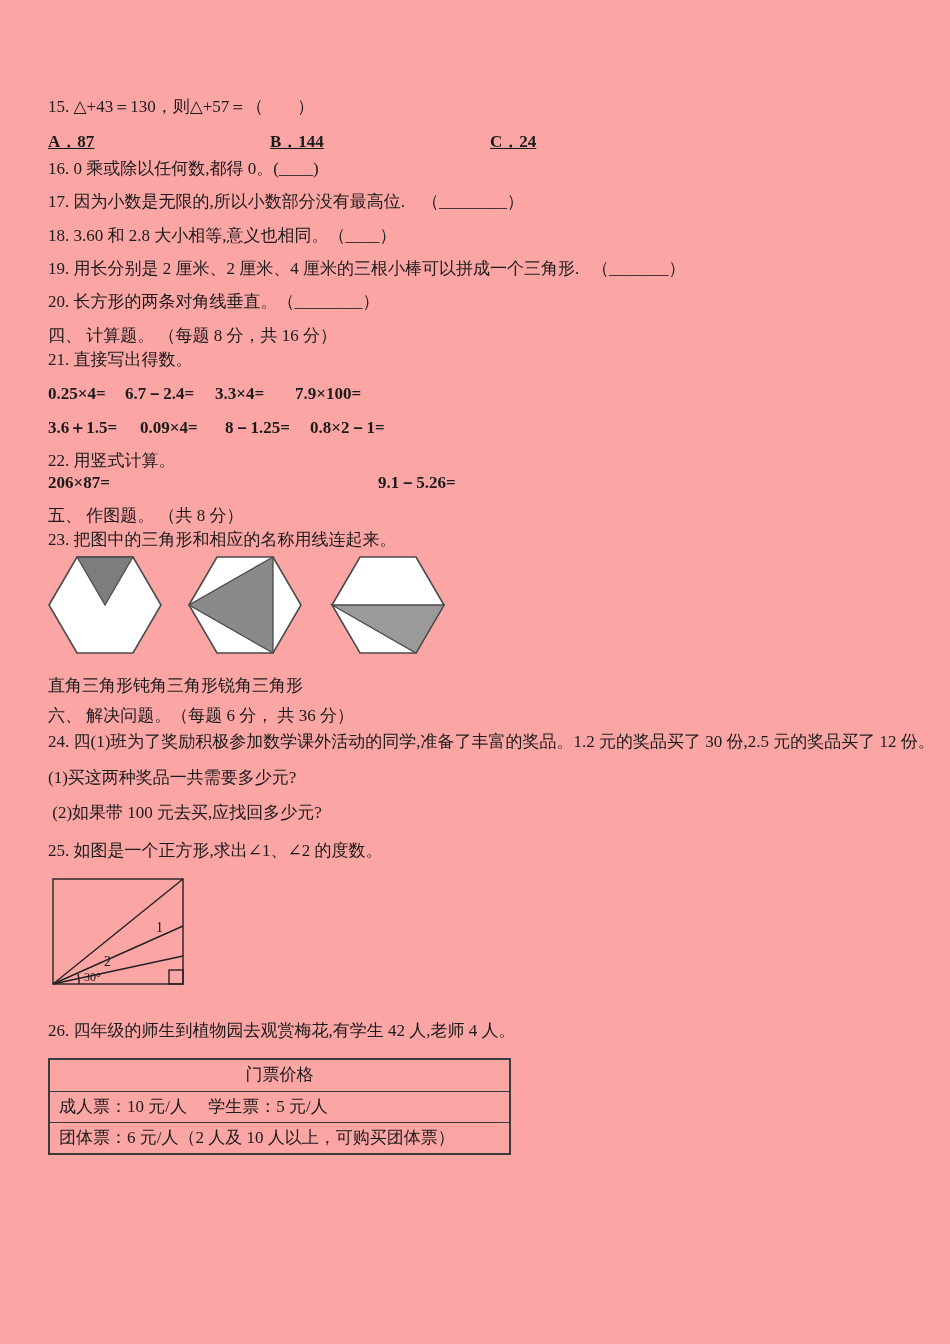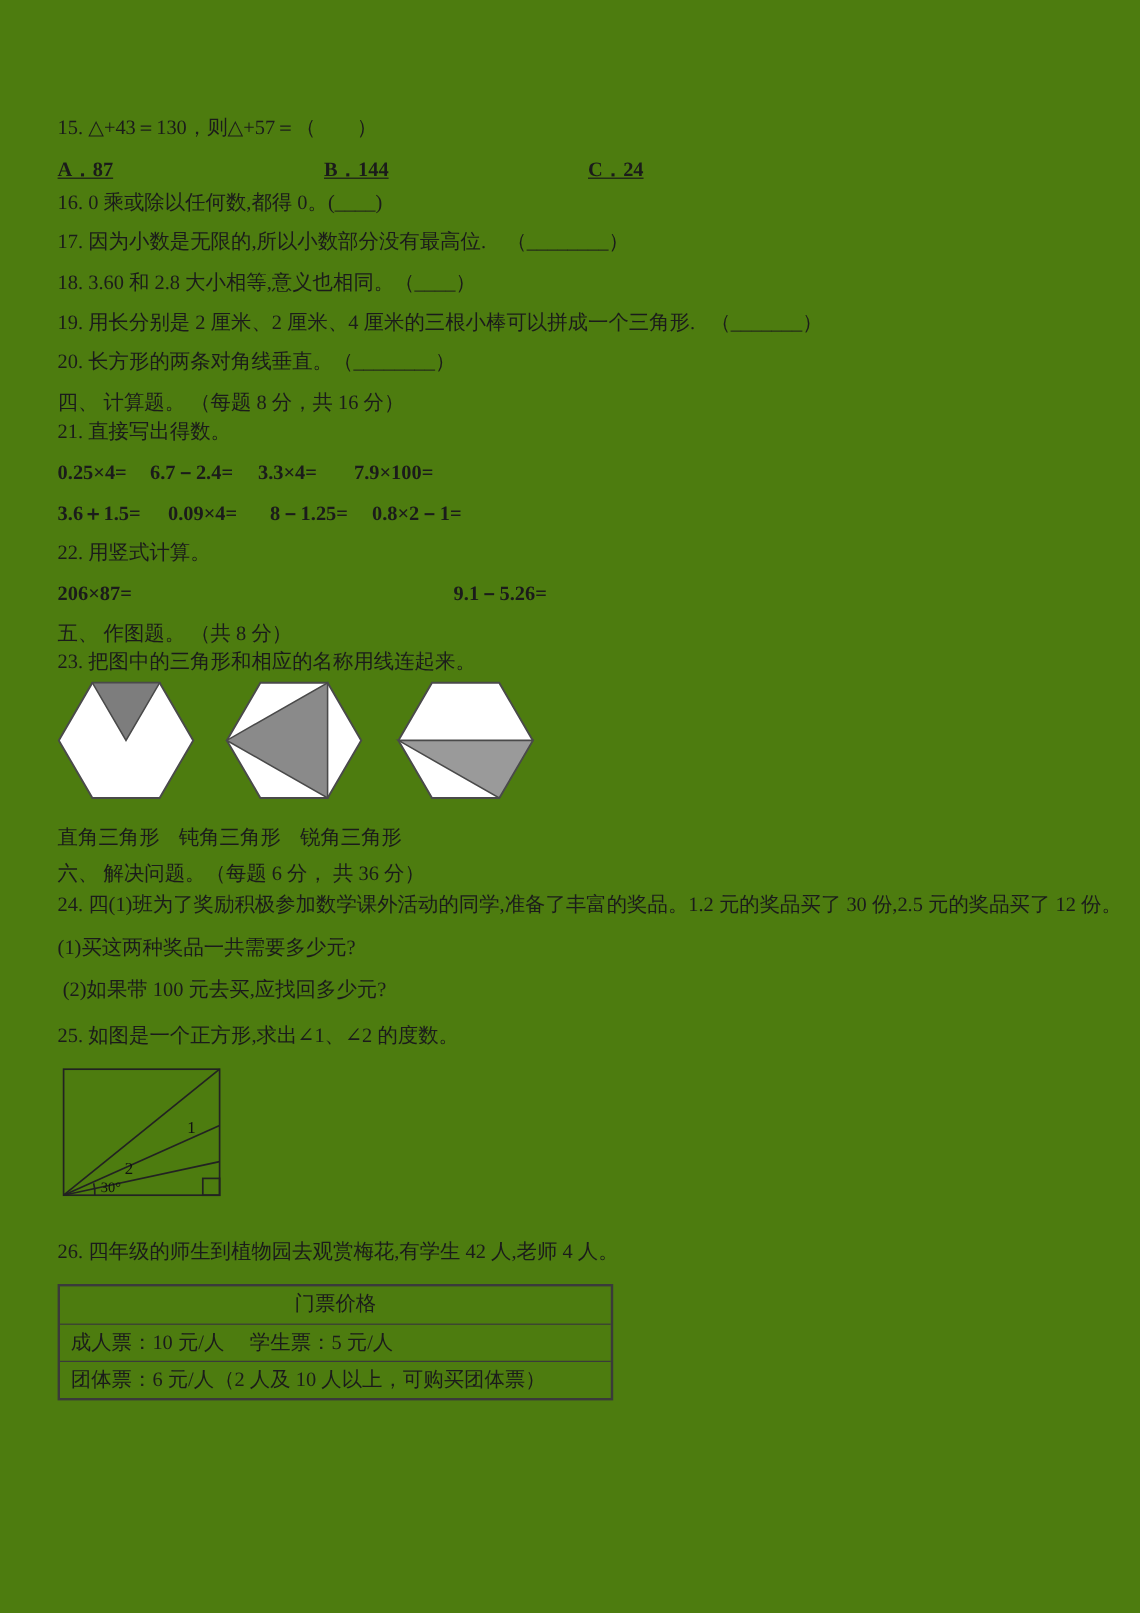--- a/index.html
+++ b/index.html
@@ -1,39 +1,39 @@
 <!DOCTYPE html>
 <html><head>
 <meta charset="utf-8">
 <style>
   * { margin:0; padding:0; box-sizing:border-box; }
   html,body { background:#ffffff; }
   .page {
     position:relative;
     width:950px; height:1344px;
-    background:#4d7c0f;
+    background:#fca5a5;
     color:#1b1b1b;
     font-family:"Liberation Serif","DejaVu Serif",serif;
     font-size:17px;
     padding:96px 4px 0 48px;
     overflow:hidden;
   }
   .line { white-space:pre-wrap; line-height:22px; }
   .opts { display:flex; font-weight:bold; line-height:22px;text-decoration:underline; }
   .opts span:nth-child(1) { width:222px; }
   .opts span:nth-child(2) { width:220px; }
   .crow { display:flex; font-weight:bold; line-height:22px; white-space:pre; }
   .crow1 span:nth-child(1){ width:77px; }
   .crow1 span:nth-child(2){ width:90px; }
   .crow1 span:nth-child(3){ width:80px; }
   .crow2 span:nth-child(1){ width:92px; }
   .crow2 span:nth-child(2){ width:85px; }
   .crow2 span:nth-child(3){ width:85px; }
   .crow3 span:nth-child(1){ width:330px; }
-  .names { display:flex; gap:16px; line-height:22px; }
+  .names { display:flex; line-height:22px; }
   .hex { fill:#ffffff; stroke:#4a4a4a; stroke-width:1.6; }
   .tri1 { fill:#7d7d7d; stroke:#4a4a4a; stroke-width:1.3; }
   .tri2 { fill:#8a8a8a; stroke:#4a4a4a; stroke-width:1.3; }
   .tri3 { fill:#9a9a9a; stroke:#4a4a4a; stroke-width:1.3; }
   .figline { stroke:#222; stroke-width:1.4; fill:none; }
   .figtext { font-family:"Liberation Serif","DejaVu Serif",serif; fill:#111; }
   .ticket-table { width:463px; border:2px solid #3a3a3a; }
   .tt-row { height:31px; line-height:30px; padding:0 9px; border-top:1.5px solid #3a3a3a; white-space:pre; overflow:hidden; }
   .tt-row:first-child { border-top:none; text-align:center; }
 </style>
@@ -66,21 +66,21 @@
     <span>7.9×100=</span>
   </div>
   <div class="crow crow2" style="margin-top:12px">
     <span>3.6＋1.5=</span>
     <span>0.09×4=</span>
     <span>8－1.25=</span>
     <span>0.8×2－1=</span>
   </div>
 
   <div class="line" style="margin-top:11px">22. 用竖式计算。</div>
-  <div class="crow crow3" style="margin-top:12px">
+  <div class="crow crow3" style="">
     <span>206×87=</span>
     <span>9.1－5.26=</span>
   </div>
 
   <div class="line" style="margin-top:11px">五、 作图题。 （共 8 分）</div>
   <div class="line" style="margin-top:2px">23. 把图中的三角形和相应的名称用线连起来。</div>
 
   <svg style="margin-top:4px; display:block" width="400" height="100" viewBox="0 0 400 100">
     <g>
       <polygon class="hex" points="1,50 29,2 85,2 113,50 85,98 29,98"></polygon>

